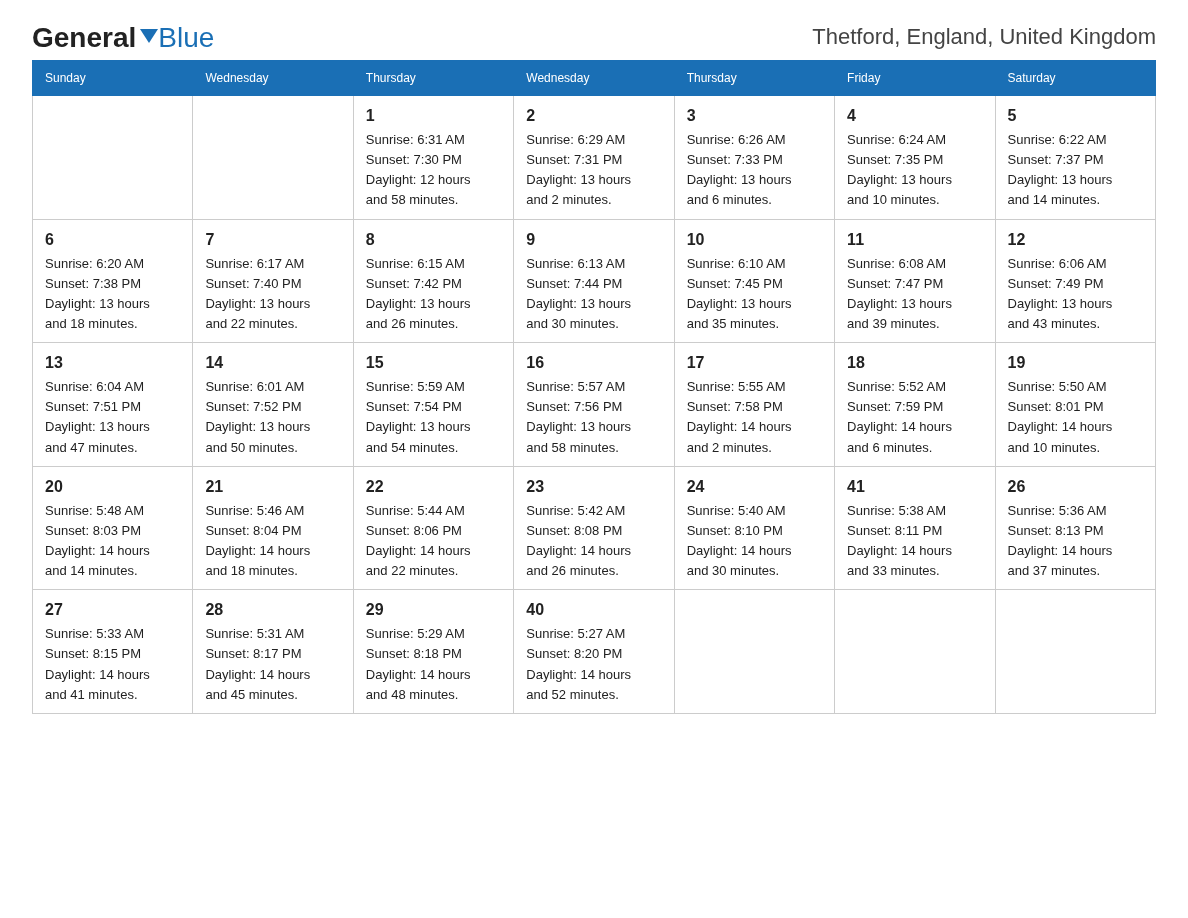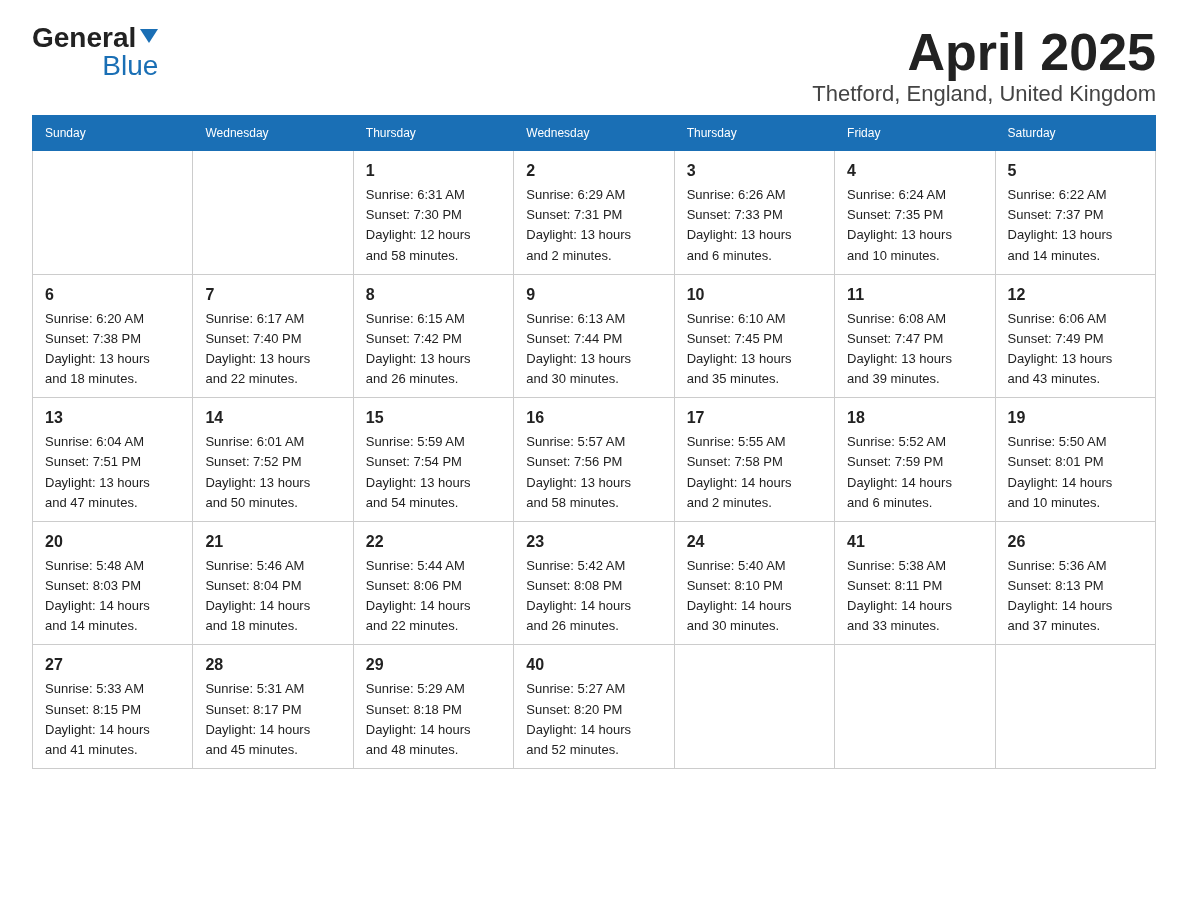--- a/index.html
+++ b/index.html
@@ -12,22 +12,21 @@
       min-height: 918px;
     }
     .header-row {
       display: flex;
       justify-content: space-between;
       align-items: flex-start;
       margin-bottom: 8px;
     }
     .logo {
       display: flex;
-      flex-direction: column;
-      align-items: flex-end;
+      align-items: center;
     }
     .logo-general {
       font-size: 28px;
       font-weight: bold;
       color: #222;
       line-height: 1;
     }
     .logo-blue {
       font-size: 28px;
       font-weight: normal;
@@ -105,21 +104,20 @@
       <span style="display:inline-block; margin-left:4px; position:relative; top:2px;">
         
         <svg width="18" height="18" viewBox="0 0 18 18">
           <polygon points="0,0 18,0 9,14" fill="#1a6fb5"></polygon>
         </svg>
       </span>
     </div>
     <span class="logo-blue">Blue</span>
   </div>
   <div class="title-area">
-    <div class="month-title">April 2025</div>
     <div class="location-title">Thetford, England, United Kingdom</div>
   </div>
 </div>
 
 <table class="calendar">
   <thead>
     <tr>
     <th>Sunday</th>
         <th>Wednesday</th>
         <th>Thursday</th>

